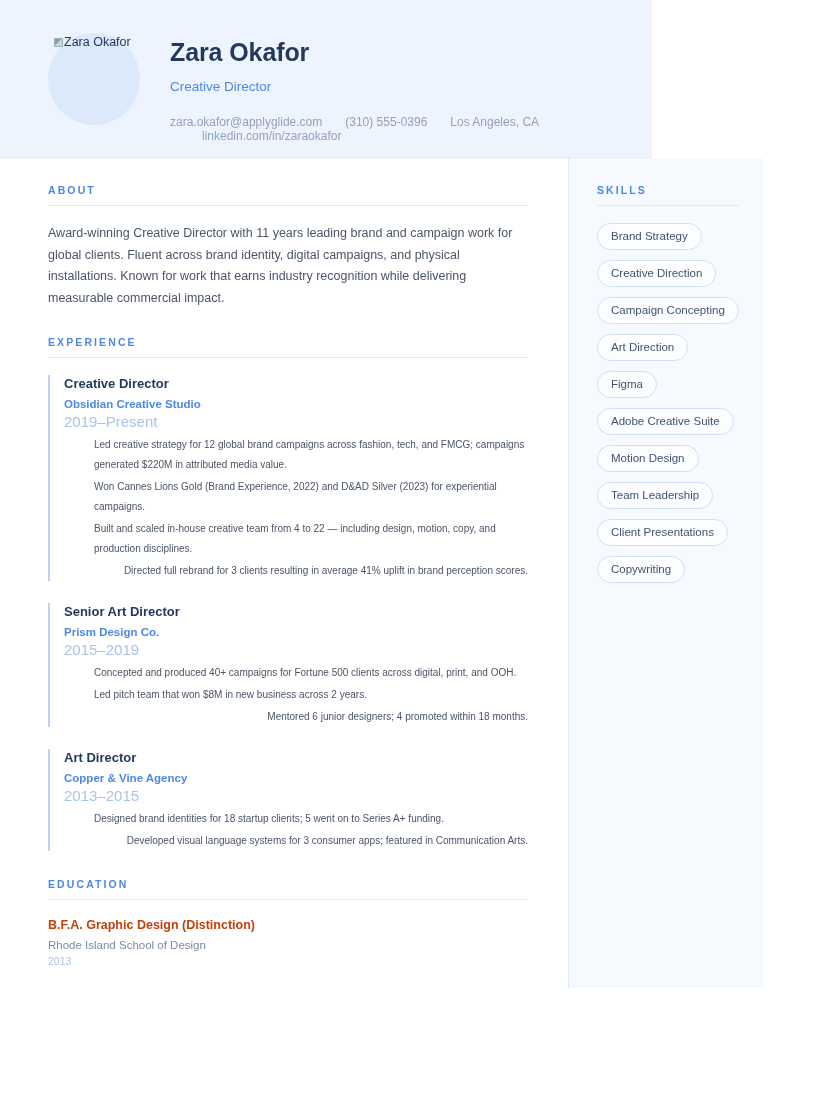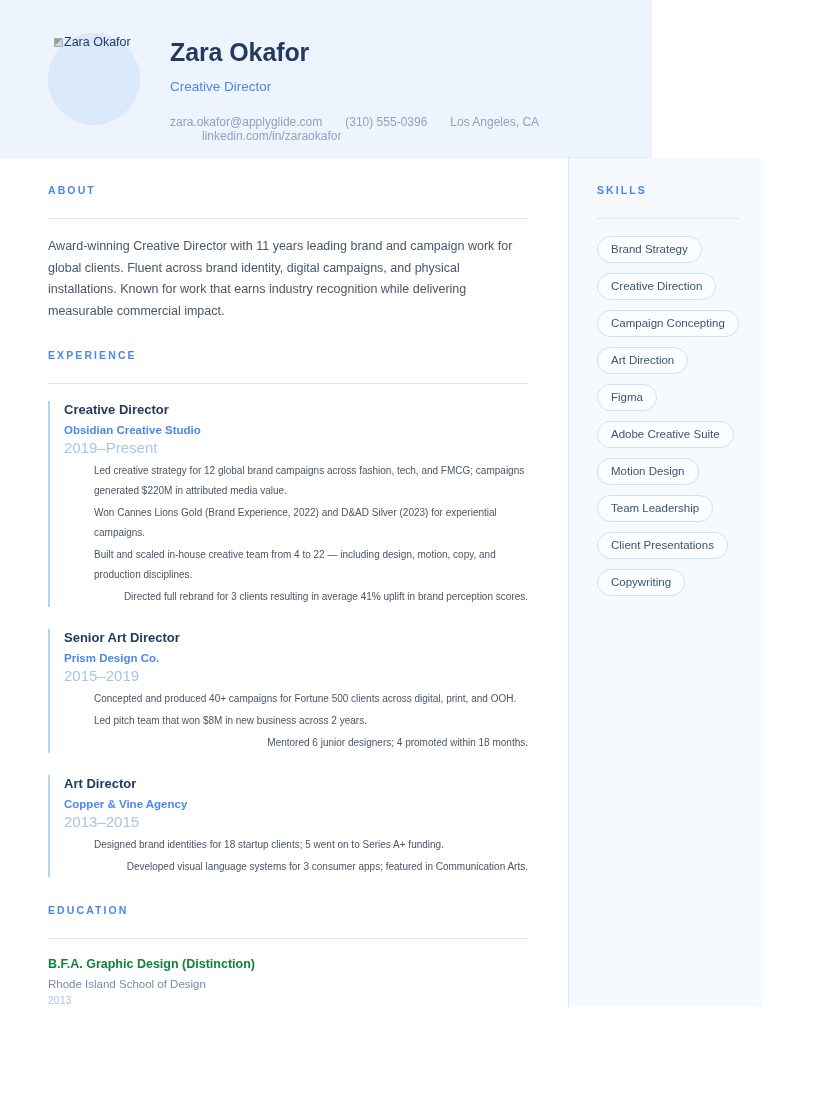--- a/index.html
+++ b/index.html
@@ -126,21 +126,21 @@
     min-height: 830px;
   }
 
   
   .section-head {
     font-size: 10.5px;
     font-weight: bold;
     color: #4d88e8;
     letter-spacing: 2.1px;
     text-transform: uppercase;
-    padding-bottom: 22px;
+    padding-bottom: 9px;
     border-bottom: 1px solid #dbe8fa;
     margin: 0 0 17px 0;
   }
   .section + .section { margin-top: 27px; }
 
   
   .about-text {
     font-size: 12.5px;
     line-height: 21.5px;
     color: #4a5568;
@@ -186,21 +186,21 @@
     color: #4a5568;
     margin-bottom: 2px;
   }
   .exp-bullets li:last-child { margin-bottom: 0; text-align: right; }
 
   
   .edu-item { margin: 0; }
   .edu-degree {
     font-size: 12.5px;
     font-weight: bold;
-    color: #15803d;
+    color: #c2410c;
     line-height: 17px;
     margin: 0 0 3px 0;
   }
   .edu-school {
     font-size: 11.5px;
     color: #7b8ba3;
     line-height: 16px;
     margin: 0 0 1px 0;
   }
   .edu-year {

